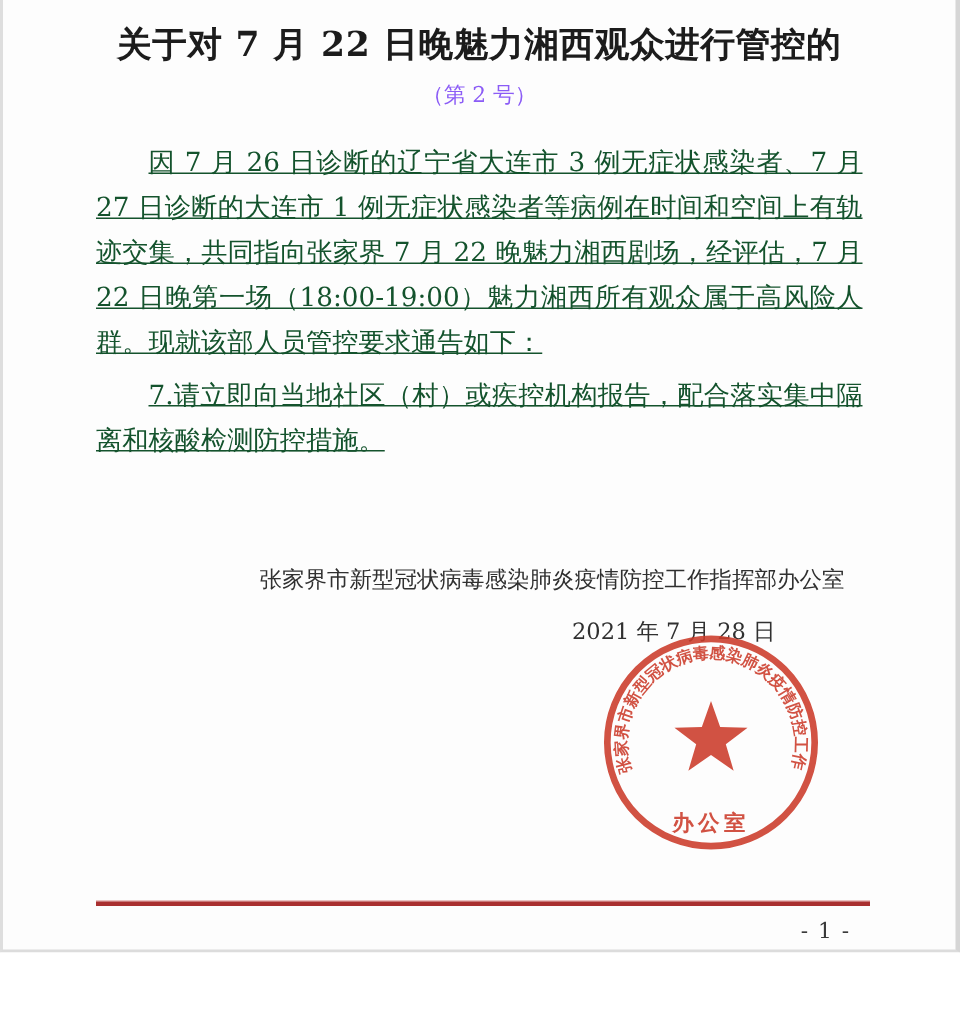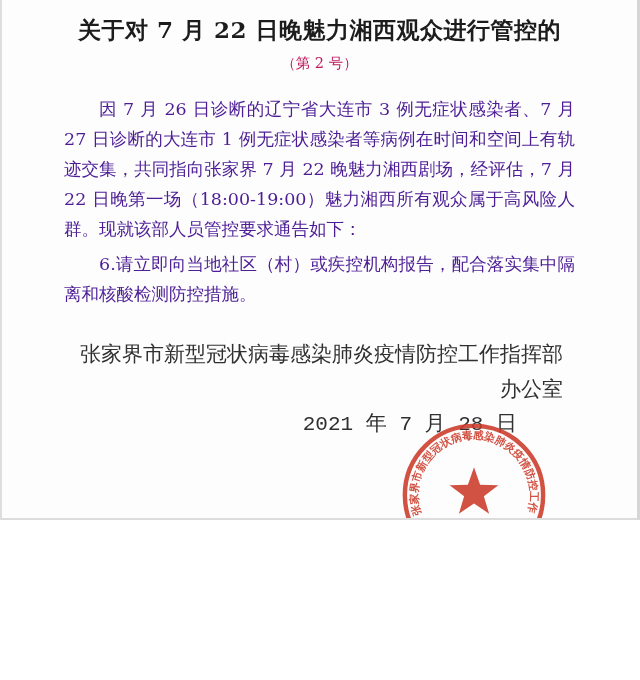--- a/index.html
+++ b/index.html
@@ -4,21 +4,21 @@
 <style>
   * { margin: 0; padding: 0; box-sizing: border-box; }
   html, body { width: 640px; }
   body {
     font-family: "DejaVu Serif", "Liberation Serif", serif;
     background: #ffffff;
   }
   .page {
     position: relative;
     width: 640px;
-    height: 520px;
+    height: 635px;
     background: #fdfdfd;
     border-left: 2px solid #dedede;
     border-right: 3px solid #d6d6d6;
     border-bottom: 2px solid #dcdcdc;
     overflow: hidden;
   }
   .content {
     position: relative;
     padding: 14px 62px 0 62px;
     color: #2e2e2e;
@@ -27,45 +27,46 @@
     text-align: center;
     font-size: 23px;
     font-weight: bold;
     color: #1c1c1c;
     line-height: 31px;
     letter-spacing: 0.5px;
   }
   .doc-number {
     text-align: center;
     font-size: 14.5px;
-    color: #be185d;
+    color: #8b5cf6;
     margin-top: 9px;
   }
   .body-text {
     margin-top: 21px;
     font-size: 17.5px;
     line-height: 30px;
     text-align: justify;
-    color: #4c1d95;
+    color: #14532d;
+    text-decoration: underline;
   }
   .body-text p {
     text-indent: 2em;
     margin-bottom: 5px;
   }
   .signature {
-    margin-top: 28px;
-    font-size: 21px;
+    margin-top: 60px;
+    font-size: 15px;
     line-height: 35px;
     text-align: right;
     color: #303030;
     position: relative;
     z-index: 1;
   }
   .signature .sig-line { padding-right: 12px; }
-  .signature .date-line { padding-right: 58px; font-family: Liberation Mono, monospace; }
+  .signature .date-line { padding-right: 58px; }
   .seal {
     position: absolute;
     left: 393px;
     top: 416px;
     width: 158px;
     height: 158px;
     opacity: 0.88;
     z-index: 2;
     pointer-events: none;
   }
@@ -95,21 +96,21 @@
   <div class="content">
 
     <div class="title">
       <div>关于对 7 月 22 日晚魅力湘西观众进行管控的</div>
     </div>
 
     <div class="doc-number">（第 2 号）</div>
 
     <div class="body-text">
       <p>因 7 月 26 日诊断的辽宁省大连市 3 例无症状感染者、7 月 27 日诊断的大连市 1 例无症状感染者等病例在时间和空间上有轨迹交集，共同指向张家界 7 月 22 晚魅力湘西剧场，经评估，7 月 22 日晚第一场（18:00-19:00）魅力湘西所有观众属于高风险人群。现就该部人员管控要求通告如下：</p>
-      <p>6.请立即向当地社区（村）或疾控机构报告，配合落实集中隔离和核酸检测防控措施。</p>
+      <p>7.请立即向当地社区（村）或疾控机构报告，配合落实集中隔离和核酸检测防控措施。</p>
     </div>
 
     <div class="signature">
       <div class="sig-line">张家界市新型冠状病毒感染肺炎疫情防控工作指挥部办公室</div>
       <div class="date-line">2021 年 7 月 28 日</div>
     </div>
 
   </div>
 
   <svg class="seal" viewBox="0 0 160 160" xmlns="http://www.w3.org/2000/svg">

